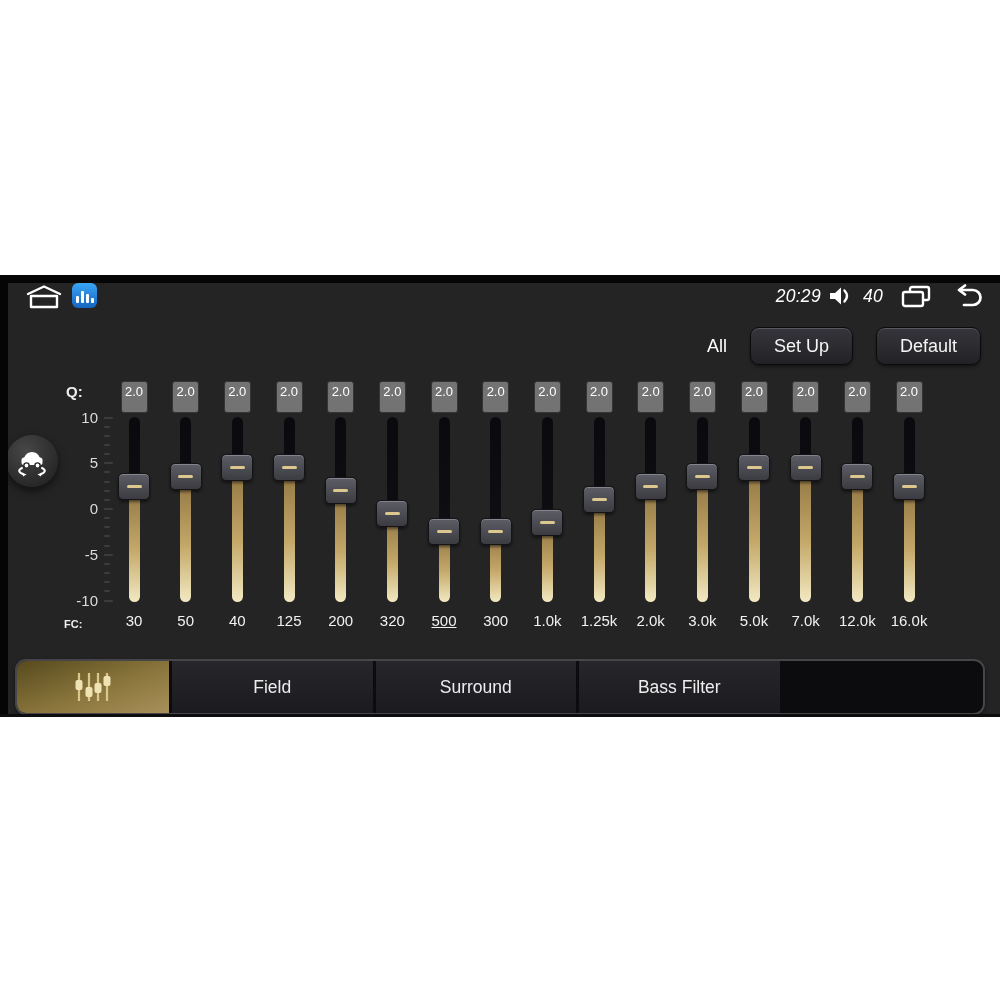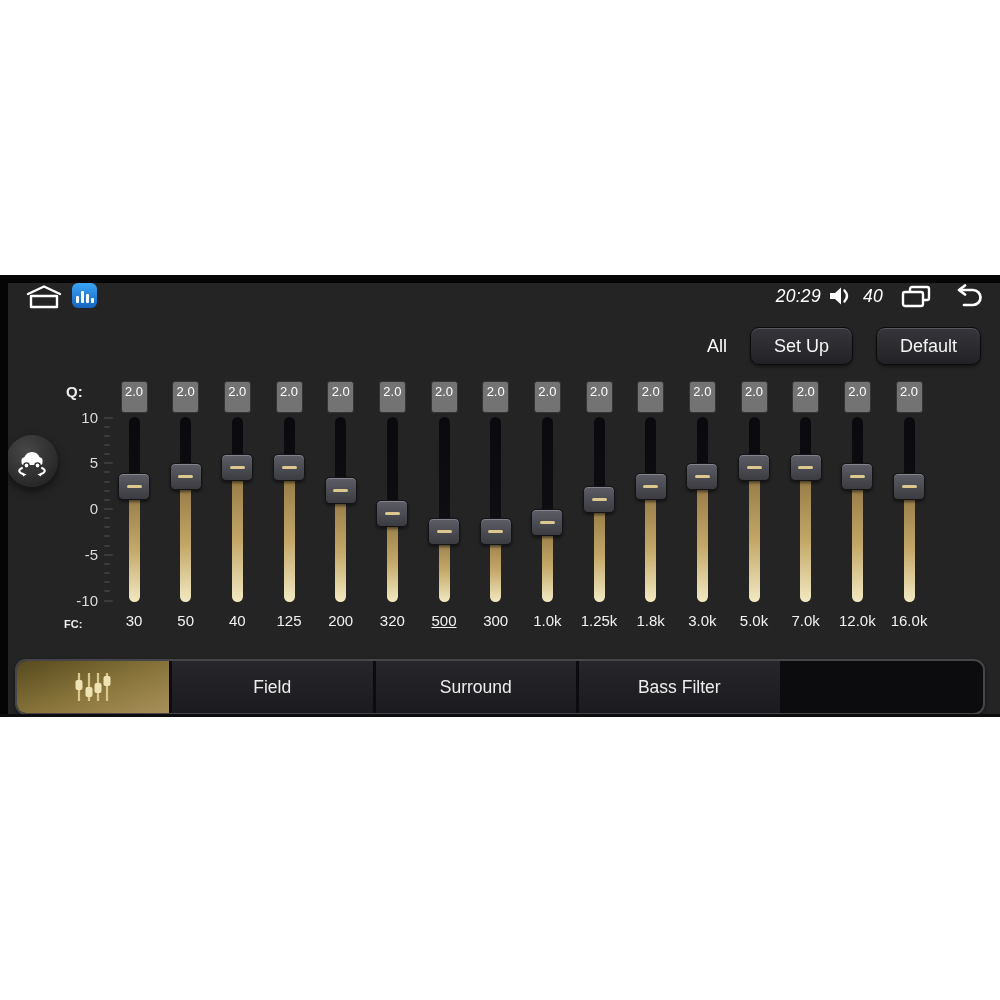--- a/index.html
+++ b/index.html
@@ -201,21 +201,21 @@
       <div class="handle" style="left: 583.03px; top: 211.35px;">
         <i></i>
       </div>
       <div class="fclab" style="left: 569.03px;">1.25k</div>
       <div class="qbox" style="left: 637.2px;">2.0</div>
       <div class="track" style="left: 645.2px; top: 142px; height: 185px;"></div>
       <div class="fill" style="left: 645.2px; top: 211.125px; height: 115.875px;"></div>
       <div class="handle" style="left: 634.7px; top: 197.625px;">
         <i></i>
       </div>
-      <div class="fclab" style="left: 620.7px;">1.8k</div>
+      <div class="fclab" style="left: 620.7px;">2.0k</div>
       <div class="qbox" style="left: 688.87px;">2.0</div>
       <div class="track" style="left: 696.87px; top: 142px; height: 185px;"></div>
       <div class="fill" style="left: 696.87px; top: 201.975px; height: 125.025px;"></div>
       <div class="handle" style="left: 686.37px; top: 188.475px;">
         <i></i>
       </div>
       <div class="fclab" style="left: 672.37px;">3.0k</div>
       <div class="qbox" style="left: 740.54px;">2.0</div>
       <div class="track" style="left: 748.54px; top: 142px; height: 185px;"></div>
       <div class="fill" style="left: 748.54px; top: 192.825px; height: 134.175px;"></div>

